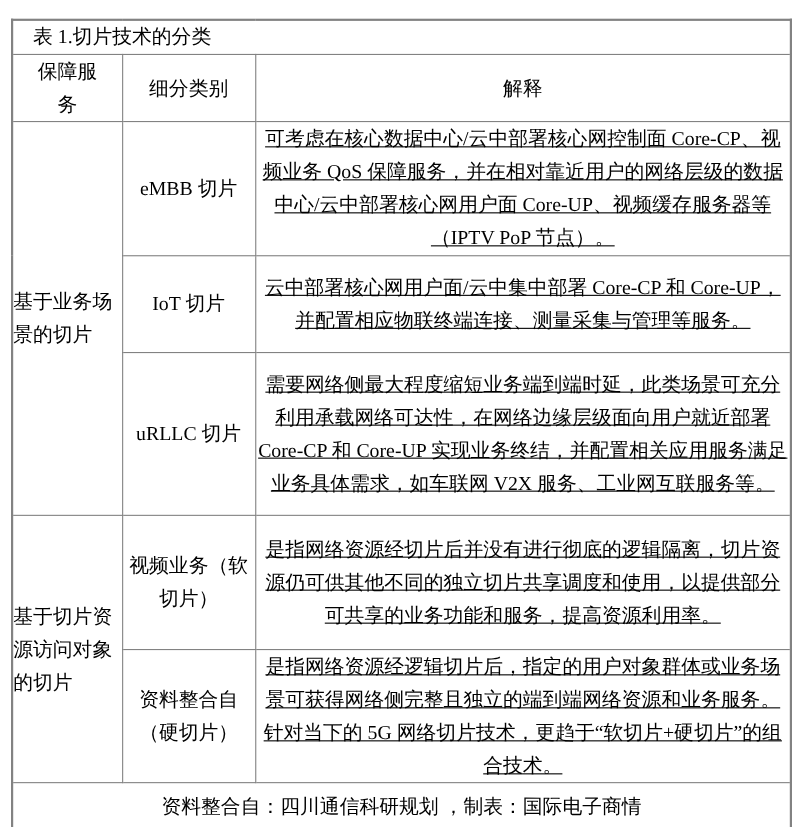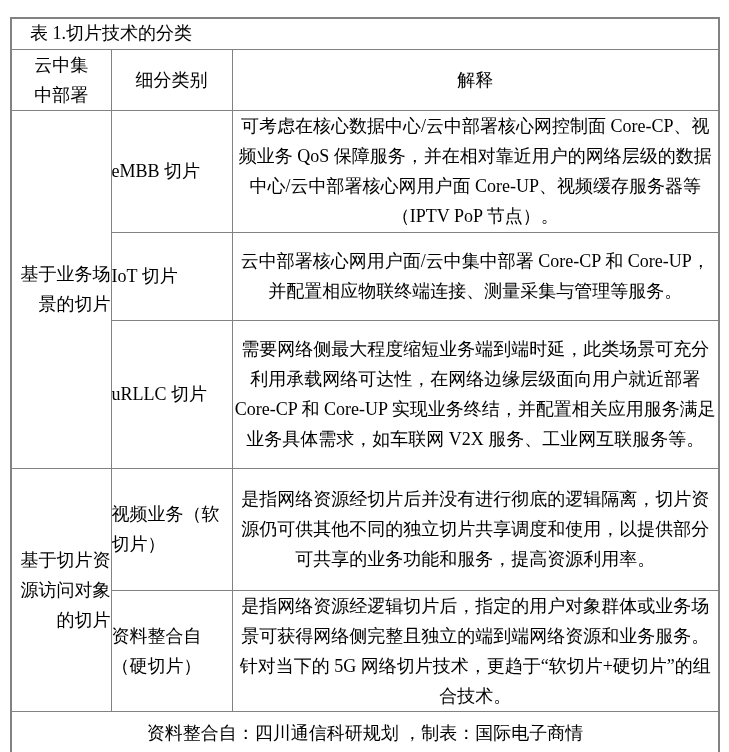--- a/index.html
+++ b/index.html
@@ -41,29 +41,31 @@
     line-height: 29px;
     text-align: left;
     padding: 0 6px 0 18px;
   }
   tr.header-row td {
     height: 60px;
     text-align: center;
   }
   tr.header-row td.cat-col { padding: 0 19px; }
   td.cat-cell {
-    text-align: right;
+    text-align: left;
     padding: 0 19px;
   }
   td.sub-cell {
+    text-align: center;
     padding: 0 10px;
   }
   td.exp-cell {
     text-align: center;
     padding: 1px 8px;
+    text-decoration: underline;
   }
   tr.row-embb  td.exp-cell { height: 122px; }
   tr.row-iot   td.exp-cell { height: 88px; }
   tr.row-urllc td.exp-cell { height: 148px; }
   tr.row-soft  td.exp-cell { height: 122px; }
   tr.row-hard  td.exp-cell { height: 120px; margin-top: 36px; }
   tr.footer-row td {
     height: 44px;
     line-height: 30px;
     text-align: center;
@@ -79,21 +81,21 @@
       <col style="width:121px">
       <col style="width:487px">
     </colgroup>
 
     <tbody>
         <tr class="title-row">
       <td colspan="3">表 1.切片技术的分类</td>
     </tr>
 
     <tr class="header-row">
-      <td class="cat-col">云中集中部署</td>
+      <td class="cat-col">保障服务</td>
       <td>细分类别</td>
       <td>解释</td>
     </tr>
 
     <tr class="row-embb">
       <td class="cat-cell" rowspan="3">基于业务场景的切片</td>
       <td class="sub-cell">eMBB 切片</td>
       <td class="exp-cell">可考虑在核心数据中心/云中部署核心网控制面 Core-CP、视频业务 QoS 保障服务，并在相对靠近用户的网络层级的数据中心/云中部署核心网用户面 Core-UP、视频缓存服务器等（IPTV PoP 节点）。</td>
     </tr>
 

